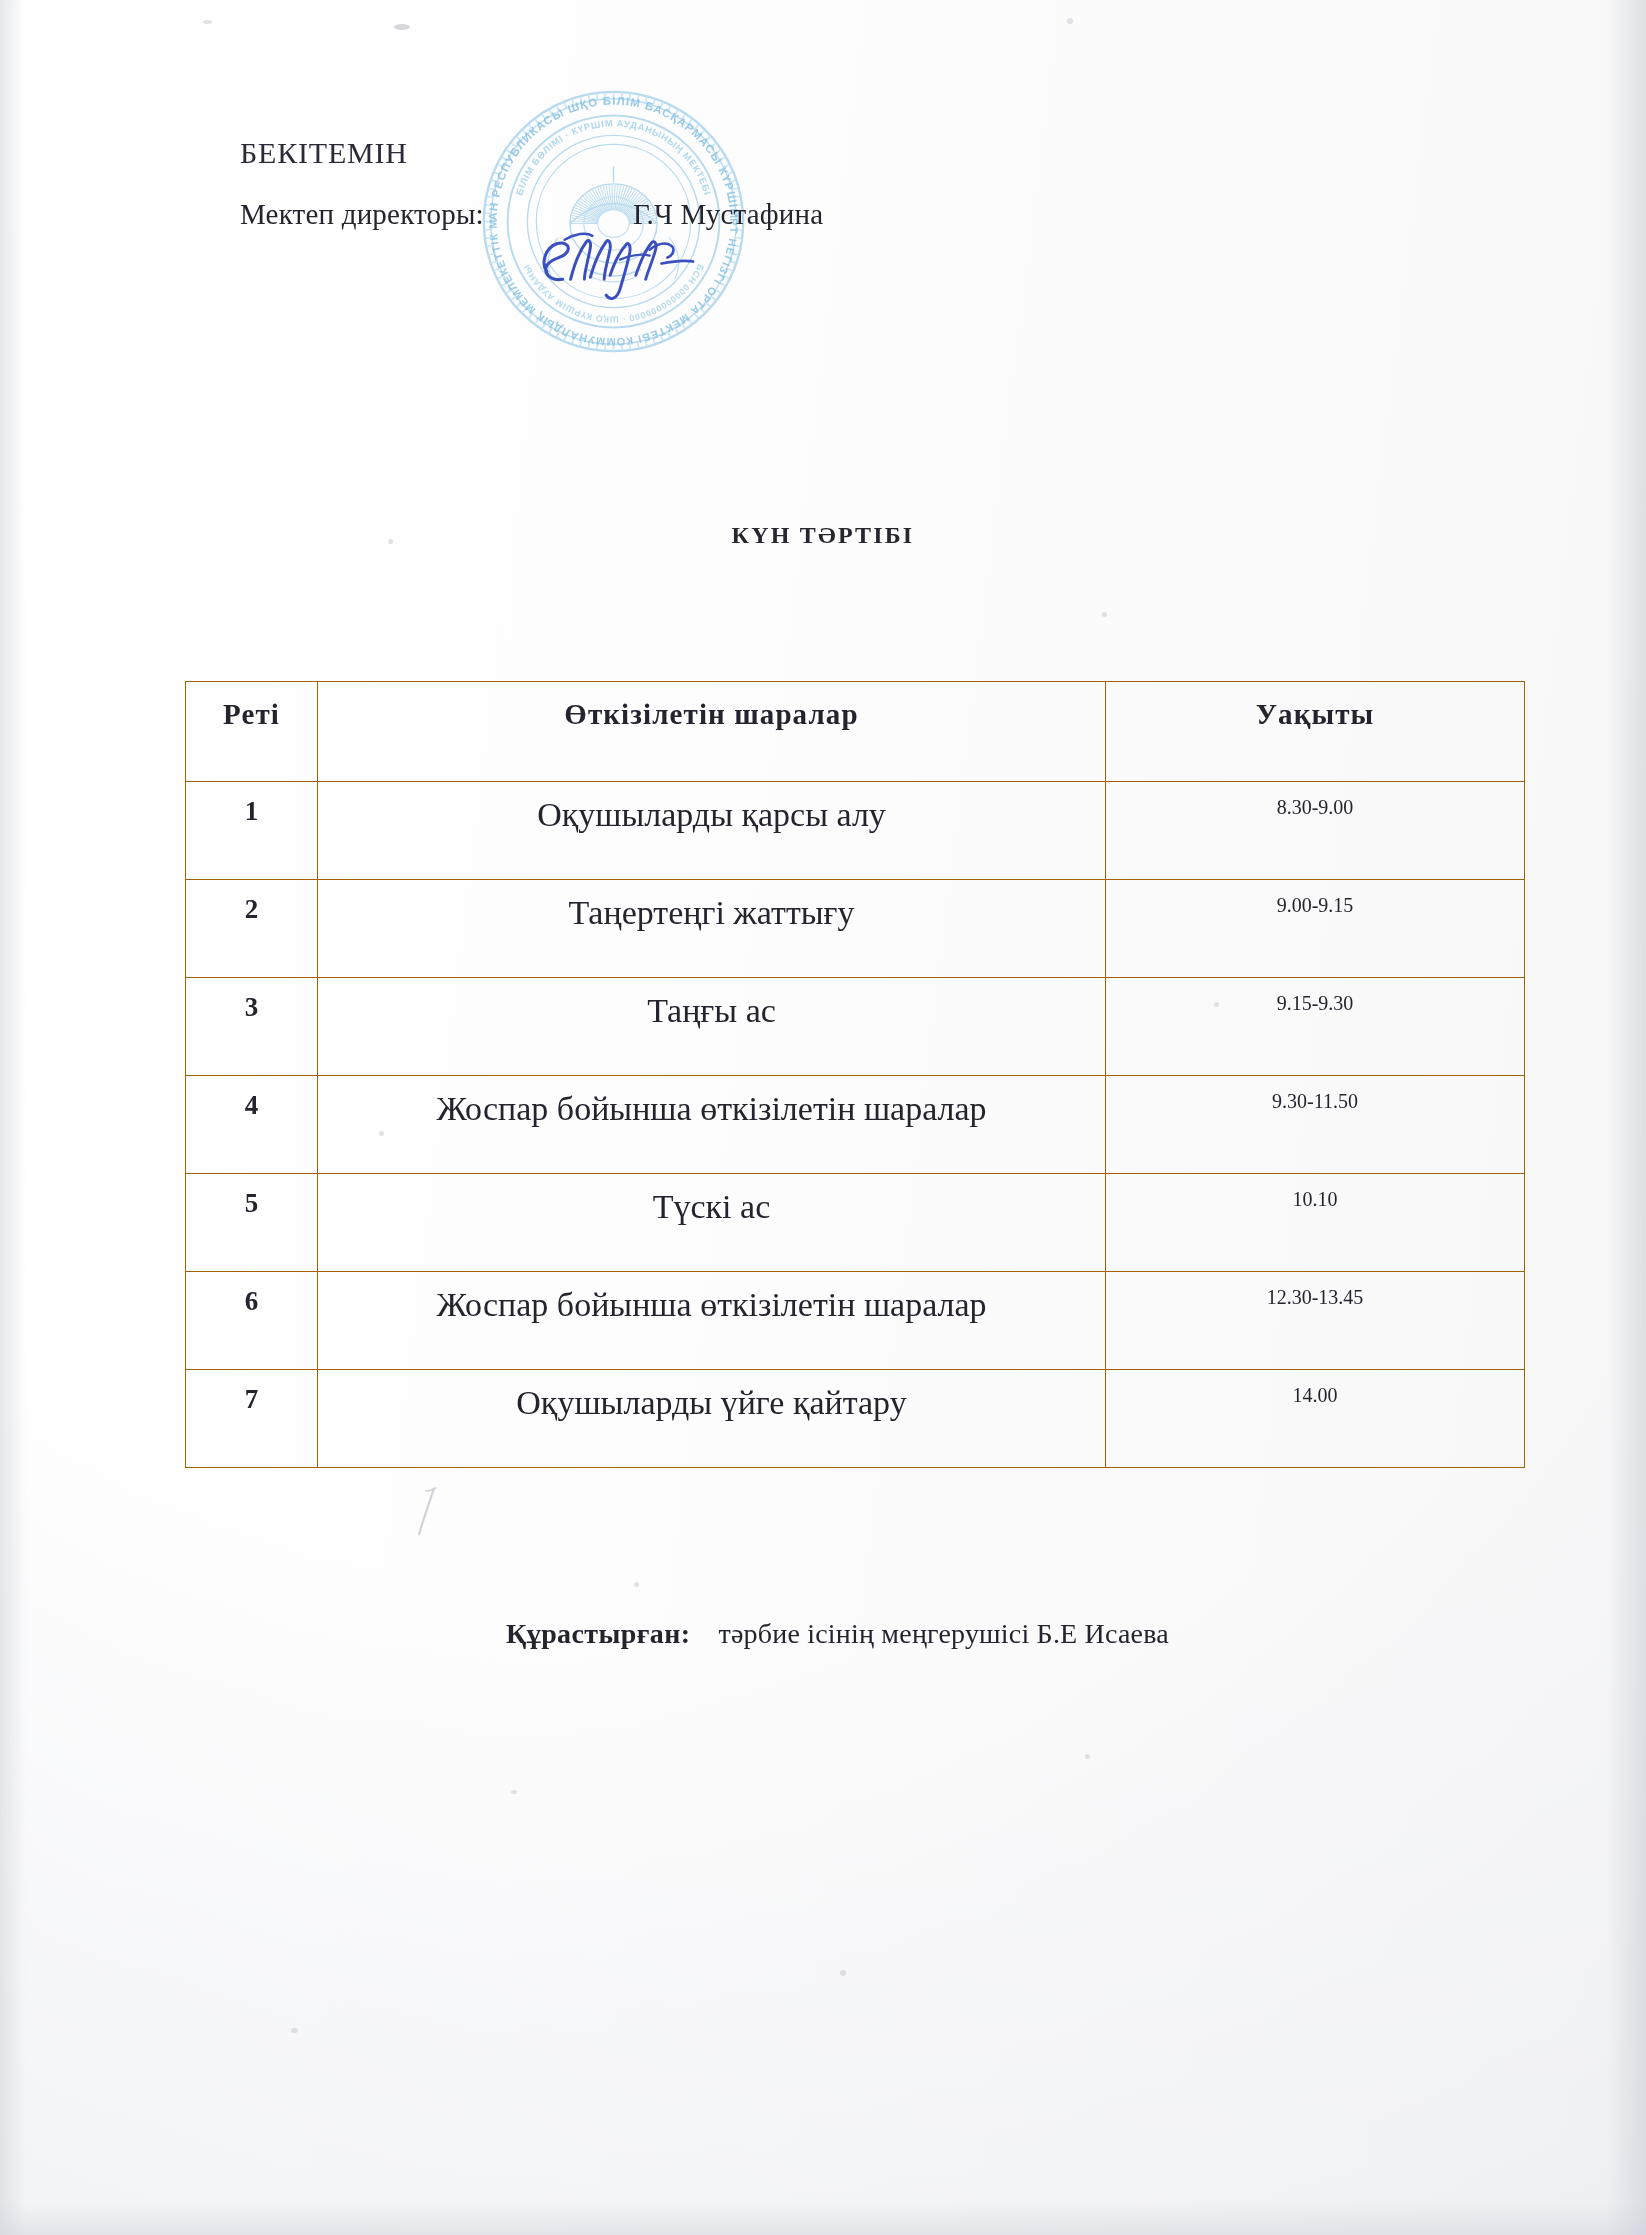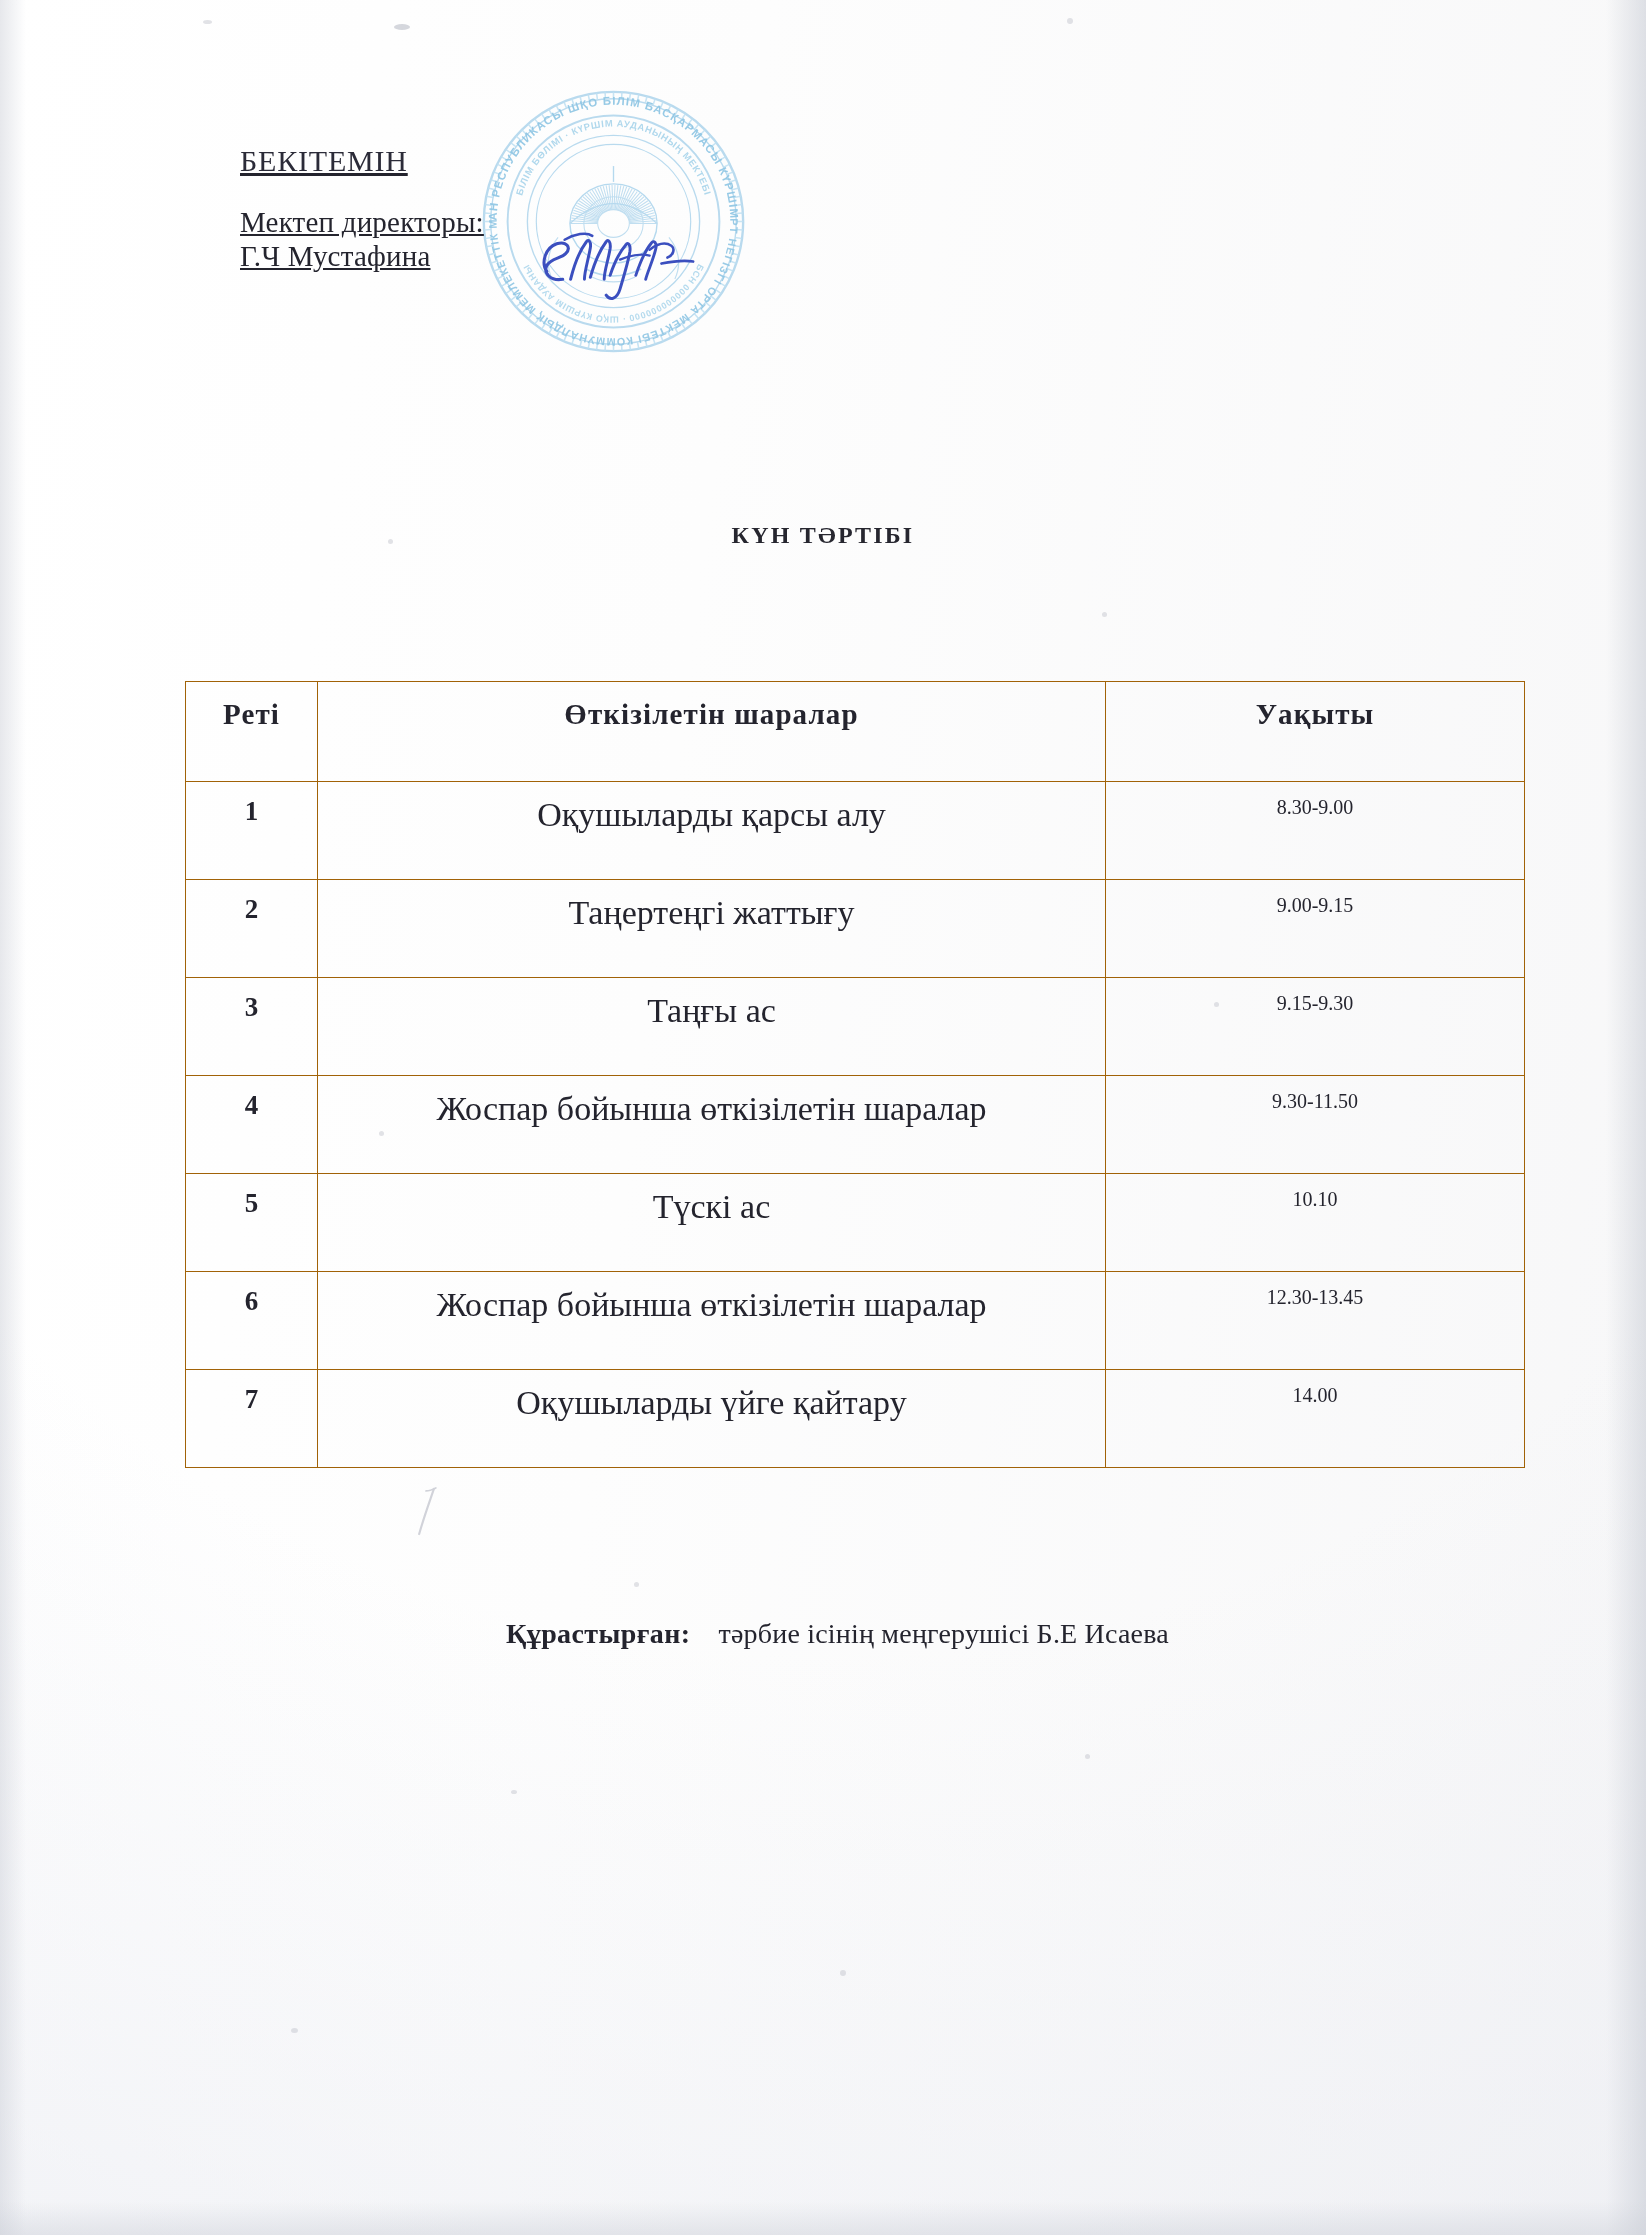--- a/index.html
+++ b/index.html
@@ -56,38 +56,36 @@
     background: #b9bcc6;
     border-radius: 50%;
     opacity: .42;
     pointer-events: none;
   }
 
   
   #approval-block {
     position: absolute;
     left: 240px;
-    top: 144px;
+    top: 136px;
     width: 752px;
-    text-decoration: underline;
   }
   #approval-word {
     font-size: 30px;
     letter-spacing: 0.8px;
     color: #2b2b38;
     white-space: nowrap;
   }
   #director-line {
     margin-top: 28px;
     font-size: 29px;
     color: #24242e;
     white-space: nowrap;
     display: flex;
     align-items: baseline;
-    flex-direction: column;
   }
   #director-label { letter-spacing: 0.2px; }
   #signature-slot {
     display: inline-block;
     width: 149px;
     position: relative;
     height: 1px;
   }
   #director-name { letter-spacing: 0.2px; }
 

